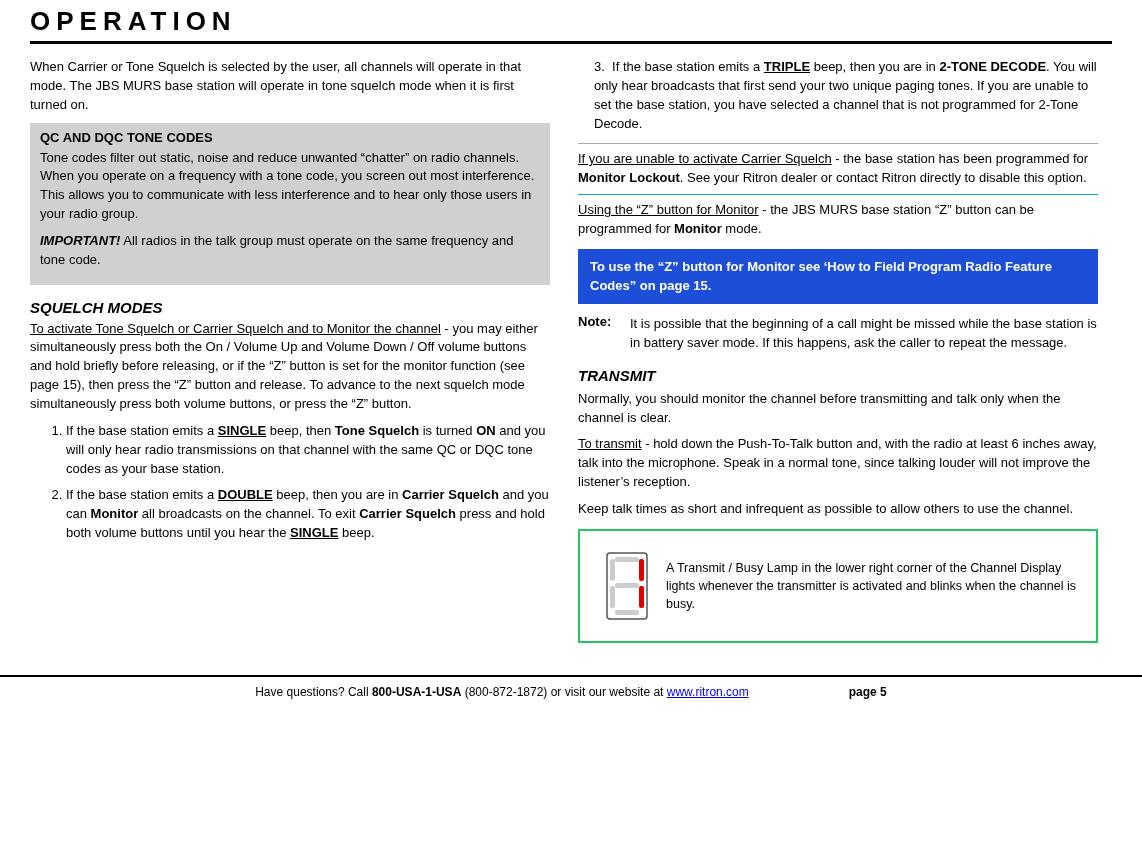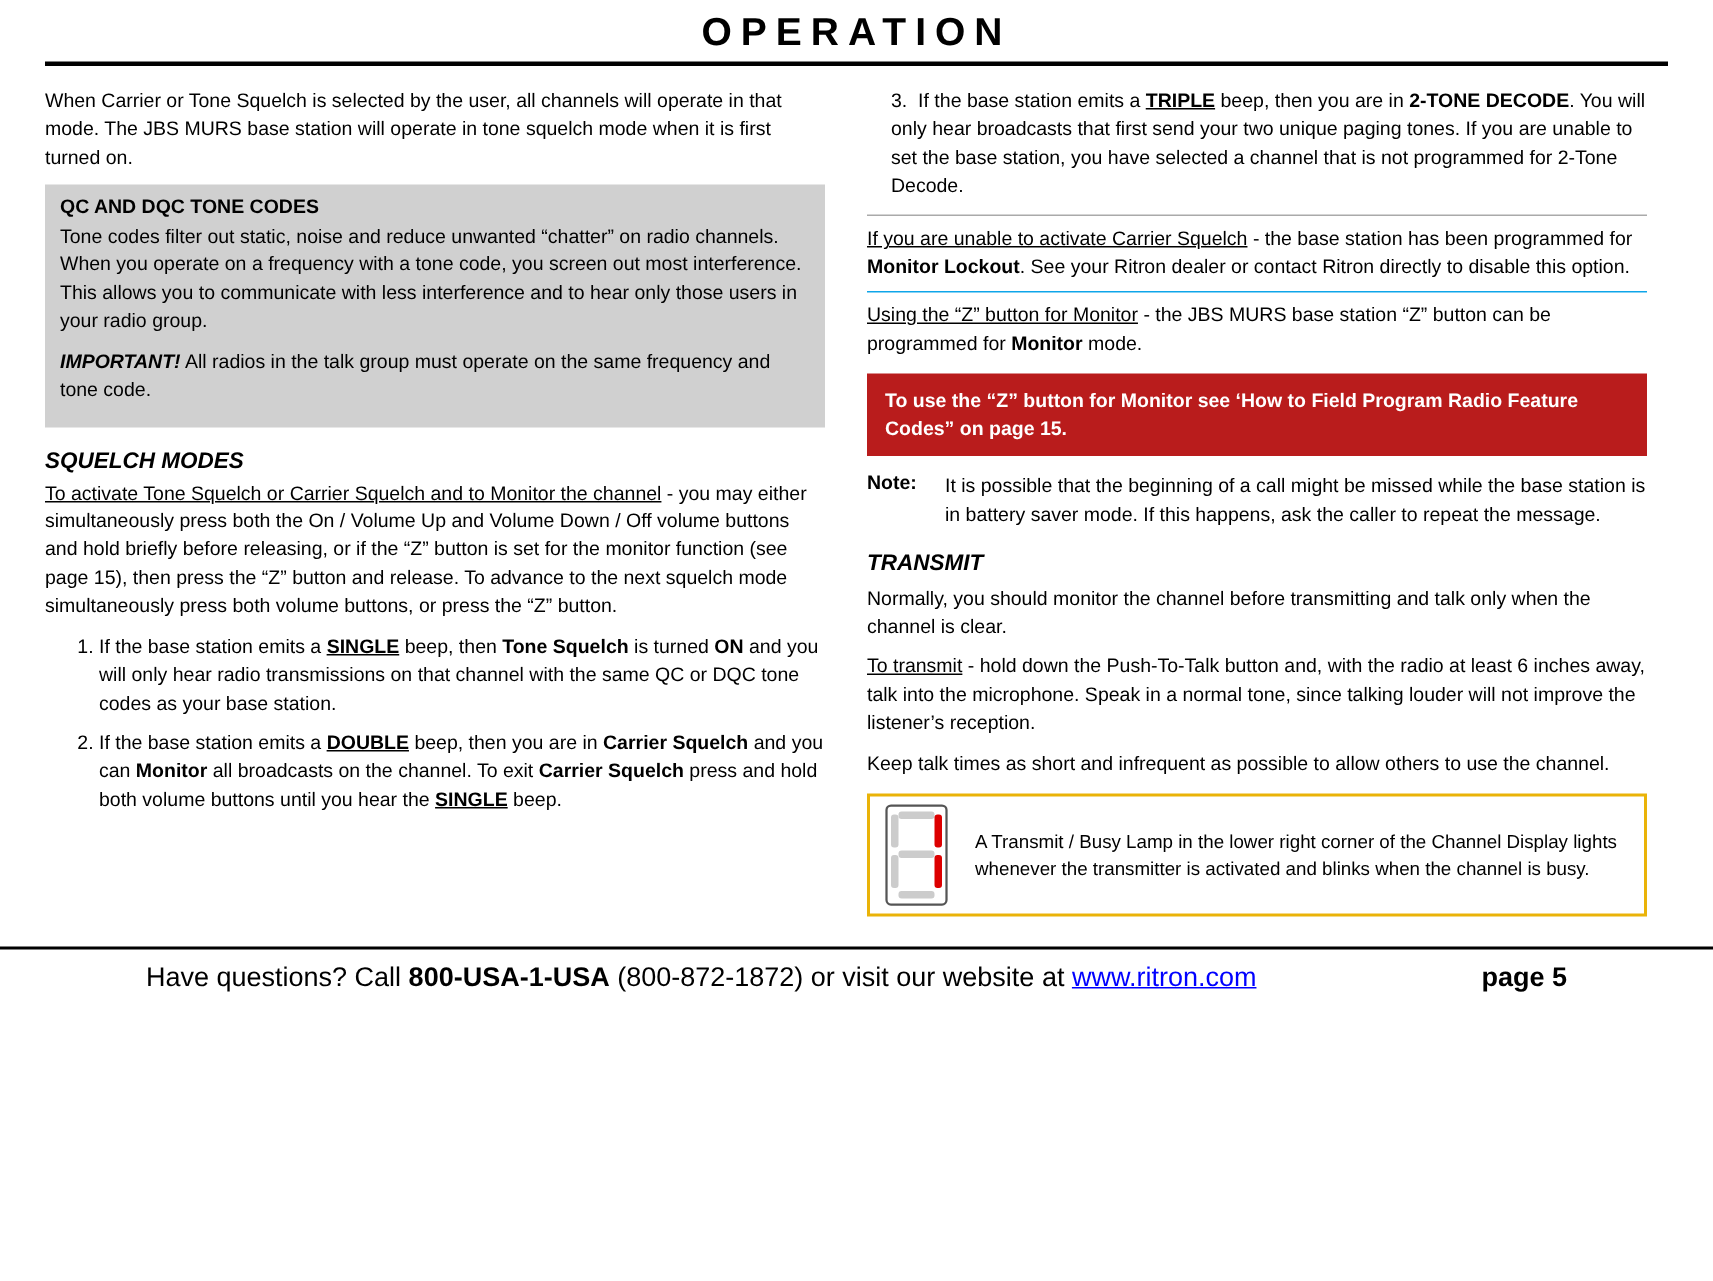--- a/index.html
+++ b/index.html
@@ -13,21 +13,20 @@
       position: relative;
     }
     .page-container {
       width: 1142px;
       min-height: 854px;
       padding: 0;
       position: relative;
       background: #fff;
     }
     .page-title-bar {
-      text-align: center;
       border-bottom: 3px solid #000;
       padding: 6px 0 4px 0;
       margin: 0 30px;
     }
     .page-title-bar h1 {
       font-size: 26px;
       font-weight: bold;
       letter-spacing: 6px;
       font-family: Arial, sans-serif;
     }
@@ -78,46 +77,46 @@
       margin-left: 20px;
     }
     .transmit-heading {
       font-style: italic;
       font-weight: bold;
       font-size: 15px;
       margin-top: 12px;
       margin-bottom: 6px;
     }
     .dark-box {
-      background: #b91c1c;
+      background: #1d4ed8;
       color: #fff;
       padding: 8px 12px;
       margin-bottom: 10px;
       font-weight: bold;
       font-size: 13px;
       line-height: 1.5;
     }
     .note-block {
       margin: 10px 0 14px 0;
       display: flex;
       gap: 0;
     }
     .note-label {
       font-weight: bold;
       min-width: 52px;
     }
     .note-text {
       line-height: 1.5;
     }
     .fig-box {
-      border: 2px solid #eab308;
+      border: 2px solid #22c55e;
       display: flex;
       flex-direction: row;
       align-items: center;
-      padding: 4px;
+      padding: 20px;
       margin-top: 10px;
       gap: 12px;
     }
     .fig-icon {
       width: 54px;
       height: 70px;
       flex-shrink: 0;
       display: flex;
       align-items: center;
       justify-content: center;
@@ -130,22 +129,22 @@
     .fig-caption {
       font-weight: bold;
       font-size: 13px;
       margin-top: 6px;
       text-align: center;
     }
     .footer {
       text-align: center;
       border-top: 2px solid #000;
       padding: 8px 30px;
-      margin-top: 20px;
-      font-size: 18px;
+      margin-top: 32px;
+      font-size: 12px;
     }
     .footer a {
       color: #00f;
       text-decoration: underline;
     }
     .footer .bold { font-weight: bold; }
   </style>
 </head>
 <body>
 

